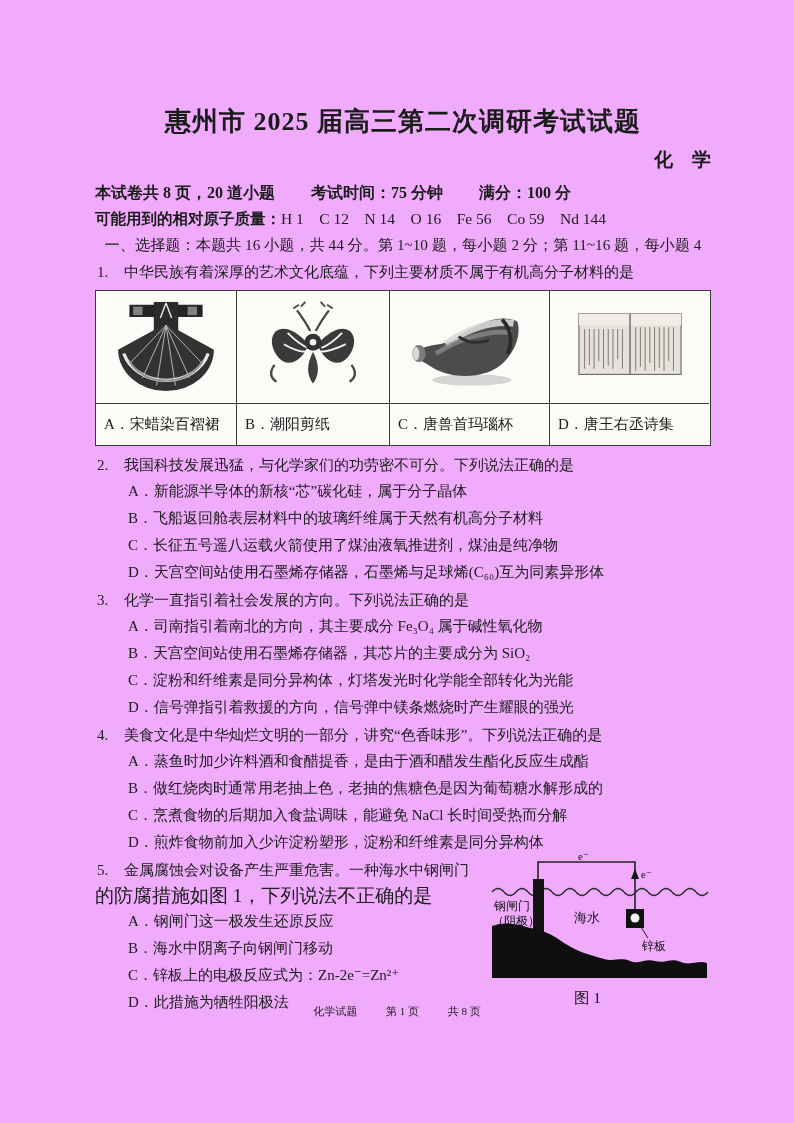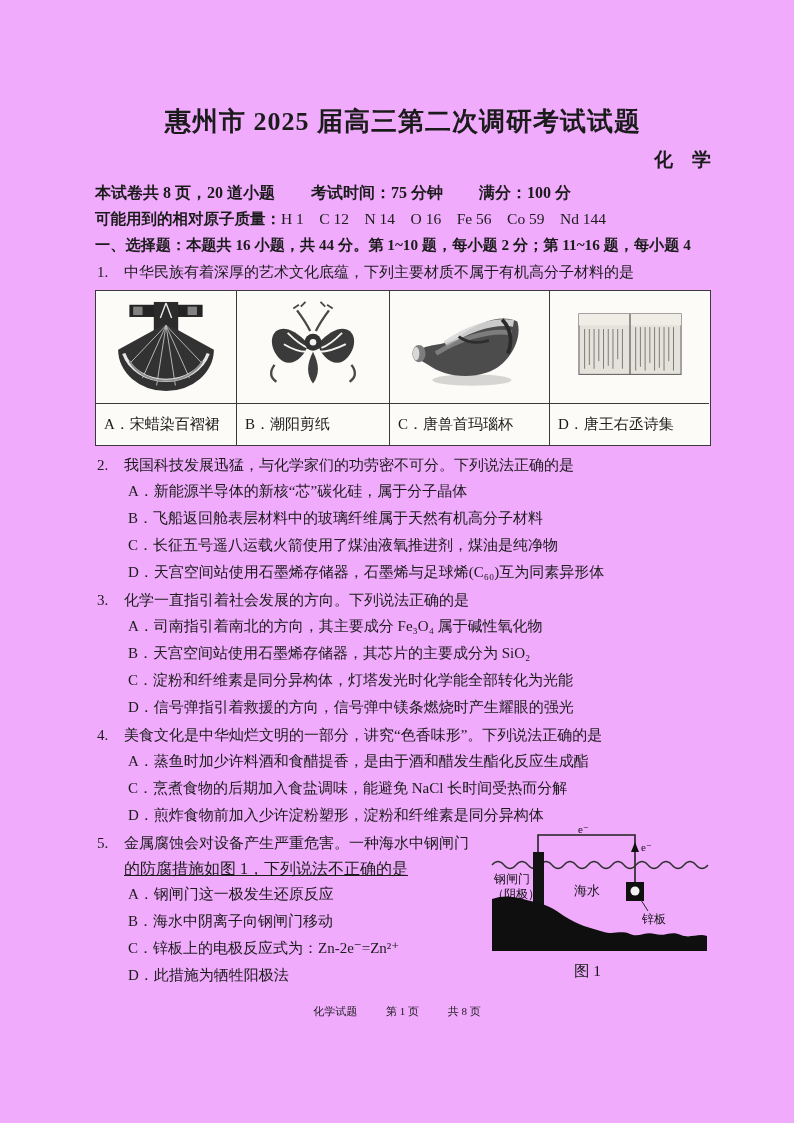--- a/index.html
+++ b/index.html
@@ -8,27 +8,27 @@
     background:#f0abfc;color:#1b1b1b;overflow:hidden;
     font-family:"Liberation Serif","DejaVu Serif",serif;
   }
   .content{position:absolute;left:95px;top:104px;width:616px;}
   .title{font-size:26px;font-weight:bold;text-align:center;margin:0 0 8px 0;letter-spacing:1px;}
   .subject{font-size:19px;font-weight:bold;text-align:right;margin:0 0 10px 0;}
   .info-line{font-size:16px;font-weight:bold;margin:0 0 5px 0;}
   .info-line span+span{margin-left:32px;}
   .masses{font-size:15.5px;margin:0 0 3px 0;}
   .masses .lbl{font-weight:bold;}
-  .section{font-size:15.2px;font-weight:bold;line-height:23px;margin:0 0 4px 0;}
+  .section{font-size:15.2px;font-weight:normal;line-height:23px;margin:0 0 4px 0;text-align:center;}
   .section .l2{margin-left:33px;}
   .q{margin:0 0 2px 0;}
   .qline{display:flex;font-size:15px;line-height:25px;}
   .qnum{flex:none;width:29px;padding-left:2px;box-sizing:border-box;}
   .qstem{flex:1;}
-  .qcont{margin-left:29px;font-size:16px;line-height:25px;text-decoration:underline;}
+  .qcont{font-size:19px;line-height:25px;}
   .opt{margin-left:33px;font-size:15px;line-height:27px;}
   
   .q1table{
     display:grid;grid-template-columns:141px 153px 160px 159px;
     border:1.5px solid #3a3a3a;margin:5px 0 7px 0;background:#fcfbf8;
   }
   .cell{border-right:1px solid #3a3a3a;}
   .cell:last-child{border-right:none;}
   .cell .img{height:112px;border-bottom:1px solid #3a3a3a;display:flex;align-items:center;justify-content:center;}
   .cell .lbl{height:41px;line-height:41px;font-size:15px;padding-left:8px;white-space:nowrap;}
@@ -179,20 +179,21 @@
       <div class="opt">C．淀粉和纤维素是同分异构体，灯塔发光时化学能全部转化为光能</div>
       <div class="opt">D．信号弹指引着救援的方向，信号弹中镁条燃烧时产生耀眼的强光</div>
     </div>
 
     <div class="q">
       <div class="qline">
         <span class="qnum">4.</span>
         <span class="qstem">美食文化是中华灿烂文明的一部分，讲究“色香味形”。下列说法正确的是</span>
       </div>
       <div class="opt">A．蒸鱼时加少许料酒和食醋提香，是由于酒和醋发生酯化反应生成酯</div>
+      <div class="opt">B．做红烧肉时通常用老抽上色，老抽的焦糖色是因为葡萄糖水解形成的</div>
       <div class="opt">C．烹煮食物的后期加入食盐调味，能避免 NaCl 长时间受热而分解</div>
       <div class="opt">D．煎炸食物前加入少许淀粉塑形，淀粉和纤维素是同分异构体</div>
     </div>
 
     <div class="q q5wrap">
       <div class="q5text">
         <div class="qline">
           <span class="qnum">5.</span>
           <span class="qstem">金属腐蚀会对设备产生严重危害。一种海水中钢闸门</span>
         </div>

